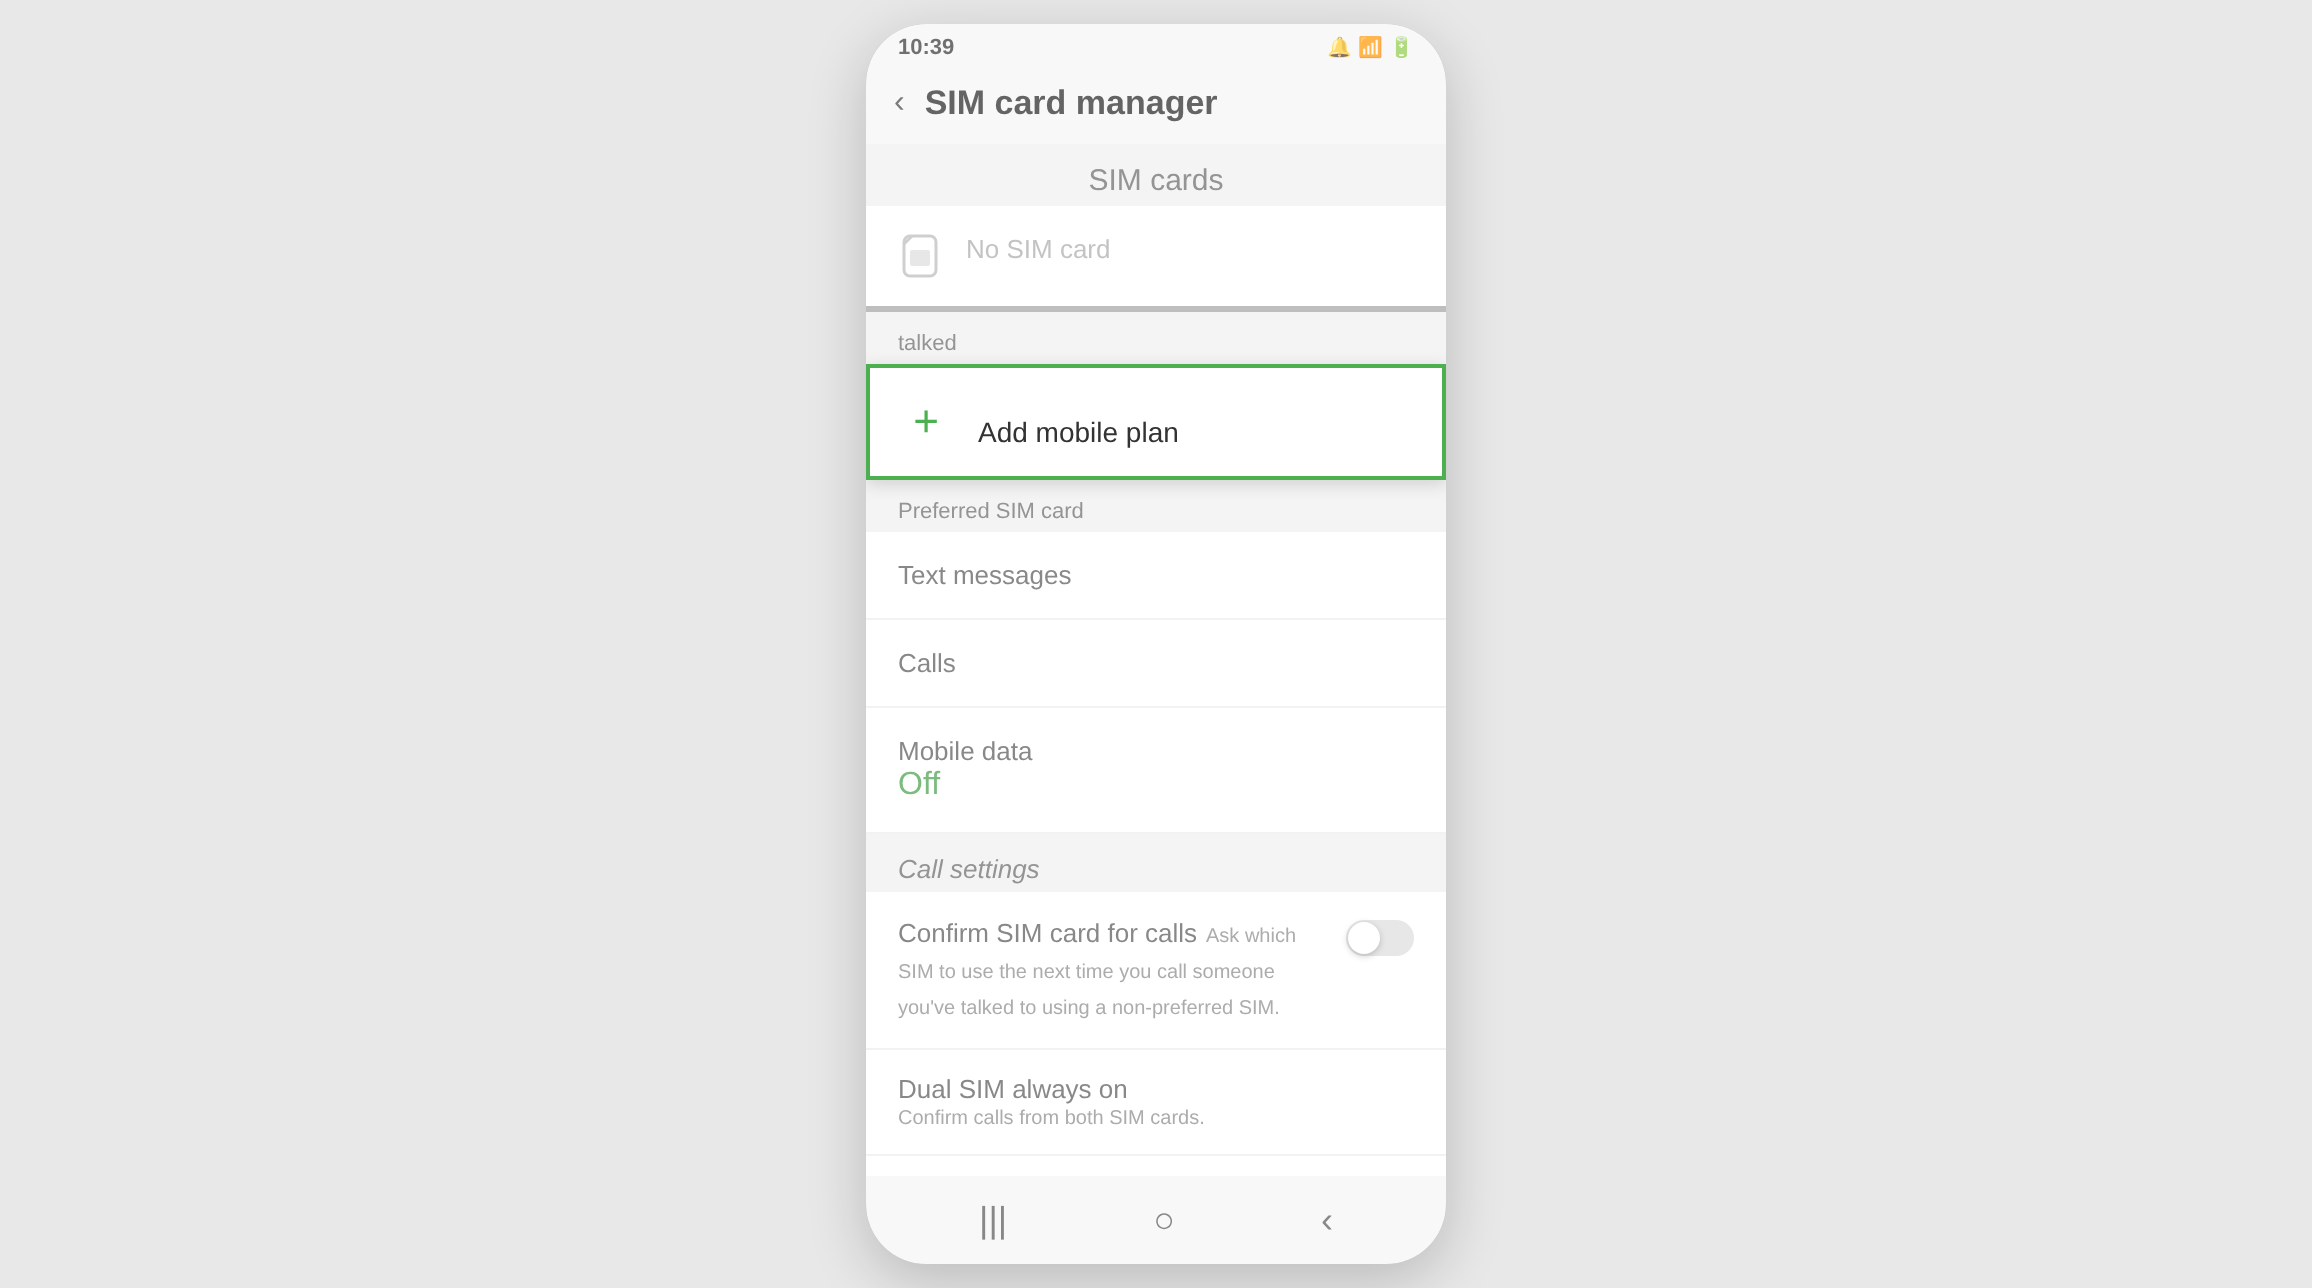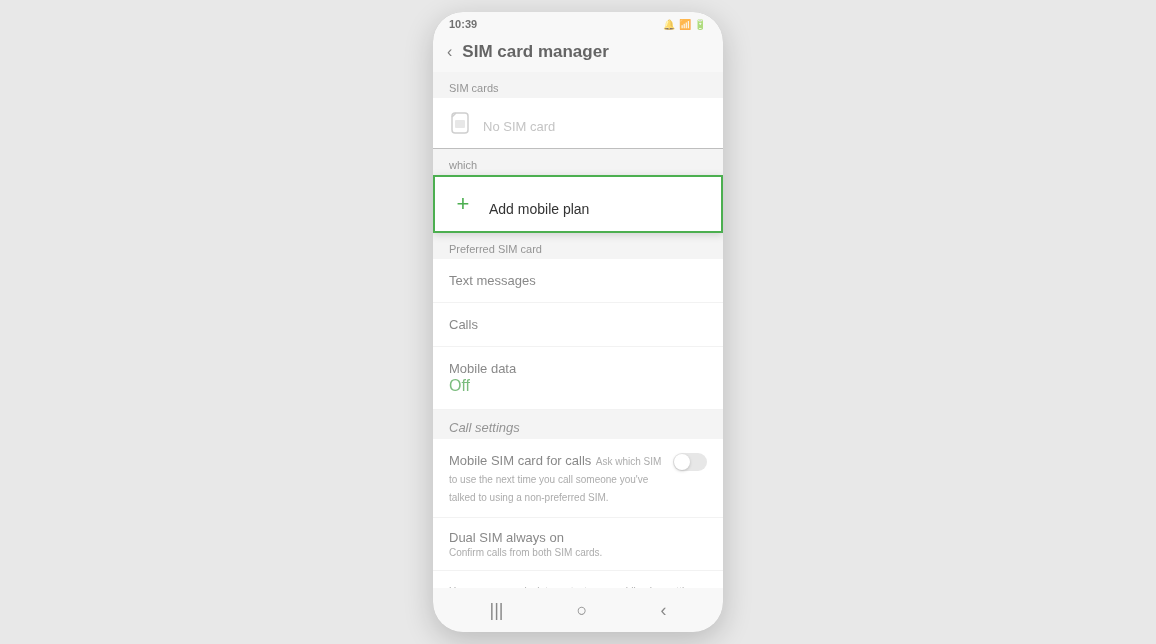--- a/index.html
+++ b/index.html
@@ -65,37 +65,38 @@
       color: #222;
     }
 
     .content {
       background: #f0f0f0;
       height: calc(100% - 100px);
       overflow: hidden;
     }
 
     .section-label {
-      font-size: 11px;
+      font-size: 15px;
       color: #666;
       padding: 10px 16px 4px;
       background: #f0f0f0;
+      text-align: center;
     }
 
     .card {
       background: #ffffff;
       margin: 0;
     }
 
     .sim-card-row {
       display: flex;
-      align-items: flex-end;
+      align-items: flex-start;
       padding: 14px 16px;
       background: #ffffff;
-      border-bottom: 1px solid #a3a3a3;
+      border-bottom: 3px solid #a3a3a3;
     }
 
     .sim-icon {
       width: 22px;
       height: 22px;
       margin-right: 12px;
       display: flex;
       align-items: center;
       justify-content: center;
       color: #aaa;
@@ -330,21 +331,21 @@
           <svg width="18" height="22" viewBox="0 0 18 22" fill="none">
             <rect x="1" y="1" width="16" height="20" rx="3" stroke="#bbb" stroke-width="1.5"></rect>
             <path d="M5 1L1 5" stroke="#bbb" stroke-width="1.5"></path>
             <rect x="4" y="8" width="10" height="8" rx="1" fill="#ddd"></rect>
           </svg>
         </div>
         <span class="sim-text">No SIM card</span>
       </div>
     </div>
 
-    <div class="esims-label">which</div>
+    <div class="esims-label">talked</div>
 
     <div class="add-mobile-plan-row highlighted-row">
       <div class="plus-icon">+</div>
       <span class="add-plan-text">Add mobile plan</span>
     </div>
 
     <div class="preferred-label">Preferred SIM card</div>
     <div class="card">
       <div class="menu-item">
         <span class="menu-item-title">Text messages</span>
@@ -355,21 +356,21 @@
       <div class="menu-item">
         <span class="menu-item-title">Mobile data</span>
         <span class="menu-item-subtitle">Off</span>
       </div>
     </div>
 
     <div class="call-settings-label">Call settings</div>
     <div class="card">
       <div class="menu-item-with-toggle">
         <div class="menu-item-content">
-          <span class="title">Mobile SIM card for calls</span>
+          <span class="title">Confirm SIM card for calls</span>
           <span class="subtitle">Ask which SIM to use the next time you call someone you've talked to using a non-preferred SIM.</span>
         </div>
         <div class="toggle">
           <div class="toggle-thumb"></div>
         </div>
       </div>
 
       <div class="menu-item-dual-sim">
         <div class="title">Dual SIM always on</div>
         <div class="subtitle">Confirm calls from both SIM cards.</div>

